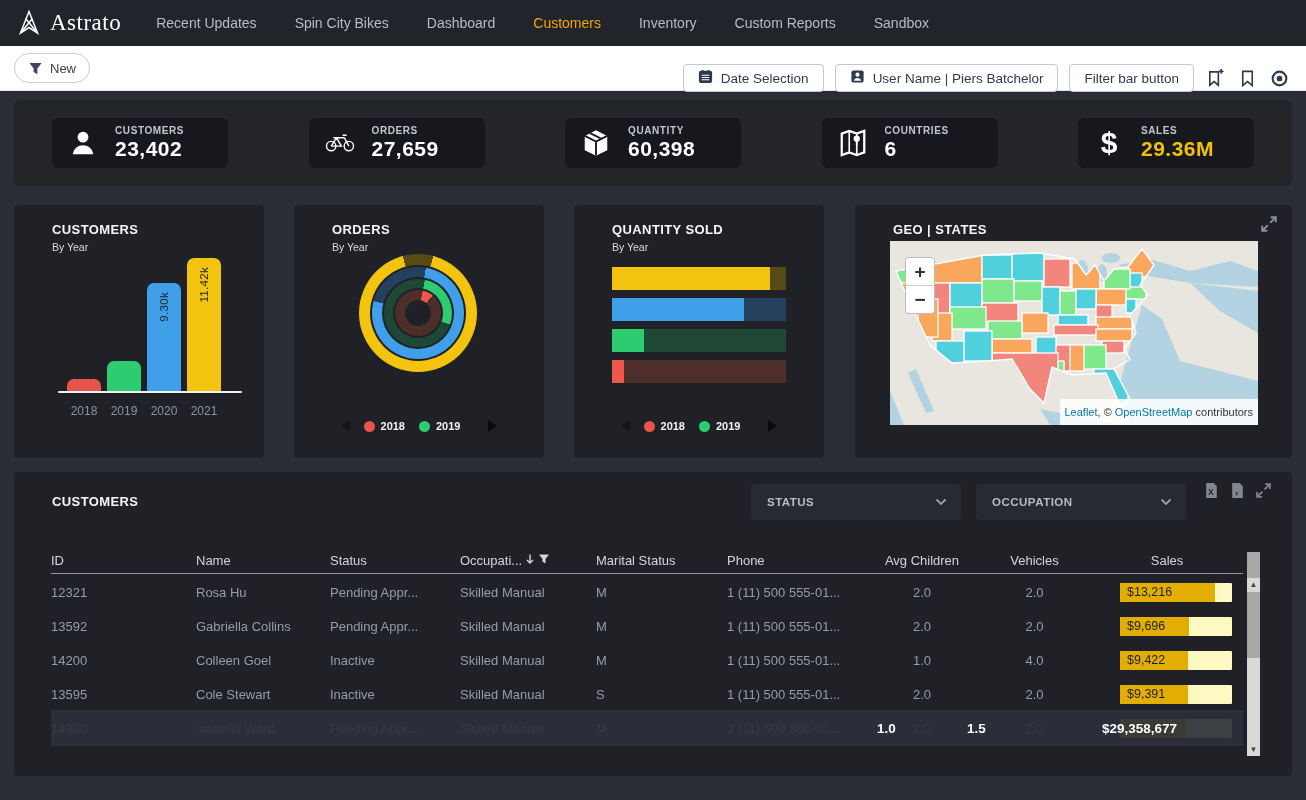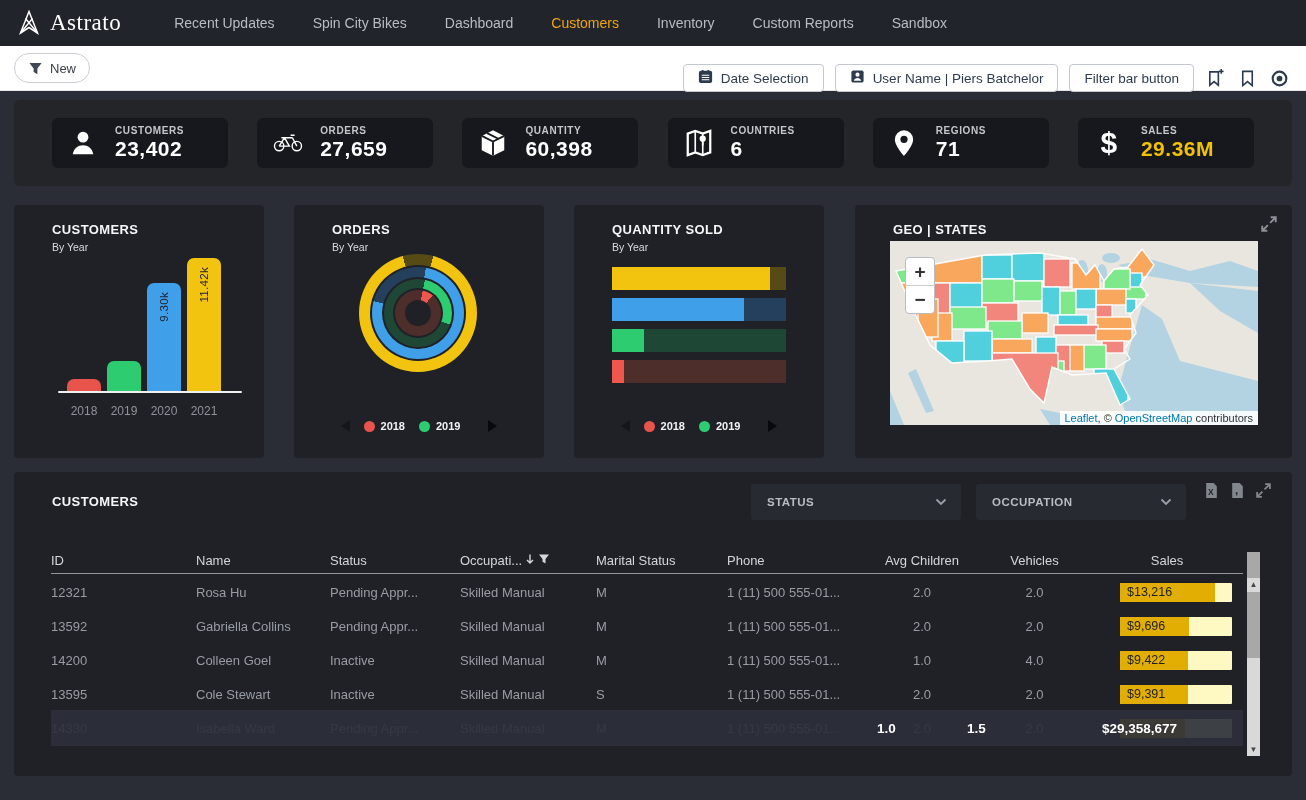--- a/index.html
+++ b/index.html
@@ -1,19 +1,19 @@
 <!DOCTYPE html>
 <html><head>
 <meta charset="utf-8">
 <style>
   html,body{margin:0;padding:0;background:#2b2d36;font-family:"Liberation Sans","DejaVu Sans",sans-serif;}
   .stage{position:relative;width:1306px;height:800px;background:#2b2d36;overflow:hidden;}
   
   .nav{position:absolute;left:0;top:0;width:1306px;height:46px;background:#21242a;display:flex;align-items:center;}
-  .brand{display:flex;align-items:center;gap:8px;margin-left:16px;margin-right:34px;}
+  .brand{display:flex;align-items:center;gap:8px;margin-left:16px;margin-right:16px;}
   .brand-glyph{width:26px;height:26px;}
   .brand-name{color:#fff;font-family:"Liberation Serif","DejaVu Serif",serif;font-size:23px;letter-spacing:.5px;}
   .nav-item{color:#b9bcc2;font-size:14px;padding:0 19px;cursor:pointer;white-space:nowrap;}
   .nav-item.active{color:#f2a50c;}
   
   .toolbar{position:absolute;left:0;top:46px;width:1306px;height:44px;background:#ffffff;border-bottom:1px solid #e2e3e6;display:flex;align-items:center;}
   .pill{display:flex;align-items:center;gap:7px;height:28px;margin-left:14px;padding:0 13px;border:1px solid #c9ccd3;border-radius:15px;color:#3a3f47;font-size:13px;background:#fff;cursor:pointer;}
   .tb-right{margin-left:auto;display:flex;align-items:center;gap:11px;margin-right:16px;margin-top:20px;}
   .tb-btn{display:flex;align-items:center;gap:8px;height:28px;padding:0 14px;border:1px solid #c3c7cf;border-radius:4px;background:#fff;color:#2e3b4e;font-size:13.5px;cursor:pointer;white-space:nowrap;}
   .tb-ico{width:21px;height:21px;color:#2e3b4e;cursor:pointer;display:flex;align-items:center;justify-content:center;}
@@ -50,21 +50,21 @@
   .lg-txt{color:#f2f3f5;font-size:11px;font-weight:700;}
   
   .qbars{position:absolute;left:38px;right:38px;top:62px;}
   .qbar{height:23px;margin-bottom:8px;position:relative;}
   .qfill{position:absolute;left:0;top:0;bottom:0;}
   
   .map{position:absolute;left:35px;top:36px;width:368px;height:184px;background:#e9e6df;overflow:hidden;}
   .zoomctl{position:absolute;left:15px;top:16px;width:28px;background:#fff;border:1px solid #b9bcc0;border-radius:4px;overflow:hidden;}
   .zoomctl div{height:27px;display:flex;align-items:center;justify-content:center;font-size:19px;font-weight:700;color:#333;cursor:pointer;}
   .zoomctl div:first-child{border-bottom:1px solid #ccc;}
-  .attrib{position:absolute;right:0;bottom:0;background:rgba(255,255,255,.85);font-size:11px;color:#333;padding:1px 5px;white-space:nowrap;}
+  .attrib{position:absolute;right:0;bottom:0;background:rgba(255,255,255,.85);font-size:11px;color:#333;padding:7px 5px;white-space:nowrap;}
   .attrib a{color:#0078a8;text-decoration:none;cursor:pointer;}
   .expand-ico{position:absolute;color:#8d9097;cursor:pointer;}
   .expand-ico svg{width:18px;height:18px;}
   
   .filter-dd{position:absolute;top:12px;width:210px;height:36px;background:#282a31;border-radius:3px;display:flex;align-items:center;cursor:pointer;}
   .filter-dd .lbl{margin-left:16px;color:#b9bcc3;font-size:11.5px;font-weight:700;letter-spacing:.5px;}
   .filter-dd .chev{margin-left:auto;margin-right:14px;color:#9aa0a8;display:flex;}
   .filter-dd svg{width:12px;height:8px;}
   .t-icons{position:absolute;top:10px;right:20px;display:flex;gap:9px;color:#82868d;}
   .t-icons span{width:17px;height:17px;cursor:pointer;display:flex;}
@@ -207,32 +207,20 @@
           <svg viewBox="0 0 24 24" fill="none" stroke="currentColor" stroke-width="1.8">
             <path d="M3 4.5l6-2.2 6 2.2 6-2.2v17.2l-6 2.2-6-2.2-6 2.2z"></path>
             <path d="M9 2.3v17.2M15 4.5v17.2" stroke-width="1.3"></path>
             <circle cx="15" cy="8.5" r="2.5" fill="currentColor" stroke="none"></circle>
             <path d="M15 11v3" stroke-width="1.4"></path>
           </svg>
         </span>
         <div>
           <div class="kpi-label">COUNTRIES</div>
           <div class="kpi-value" style="color: rgb(255, 255, 255);">6</div>
-        </div>
-      </div>
-      <div class="kpi-card">
-        <span class="kpi-icon">
-          <svg viewBox="0 0 24 24">
-            <path d="M12 1.8a7.3 7.3 0 0 1 7.3 7.3c0 5.2-7.3 13.1-7.3 13.1S4.7 14.3 4.7 9.1A7.3 7.3 0 0 1 12 1.8z" fill="currentColor"></path>
-            <circle cx="12" cy="9" r="2.9" fill="#16181d"></circle>
-          </svg>
-        </span>
-        <div>
-          <div class="kpi-label">REGIONS</div>
-          <div class="kpi-value" style="color: rgb(255, 255, 255);">71</div>
         </div>
       </div>
       <div class="kpi-card">
         <span class="kpi-icon kpi-dollar">$</span>
         <div>
           <div class="kpi-label">SALES</div>
           <div class="kpi-value" style="color: rgb(242, 194, 0);">29.36M</div>
         </div>
       </div>
     </div>

